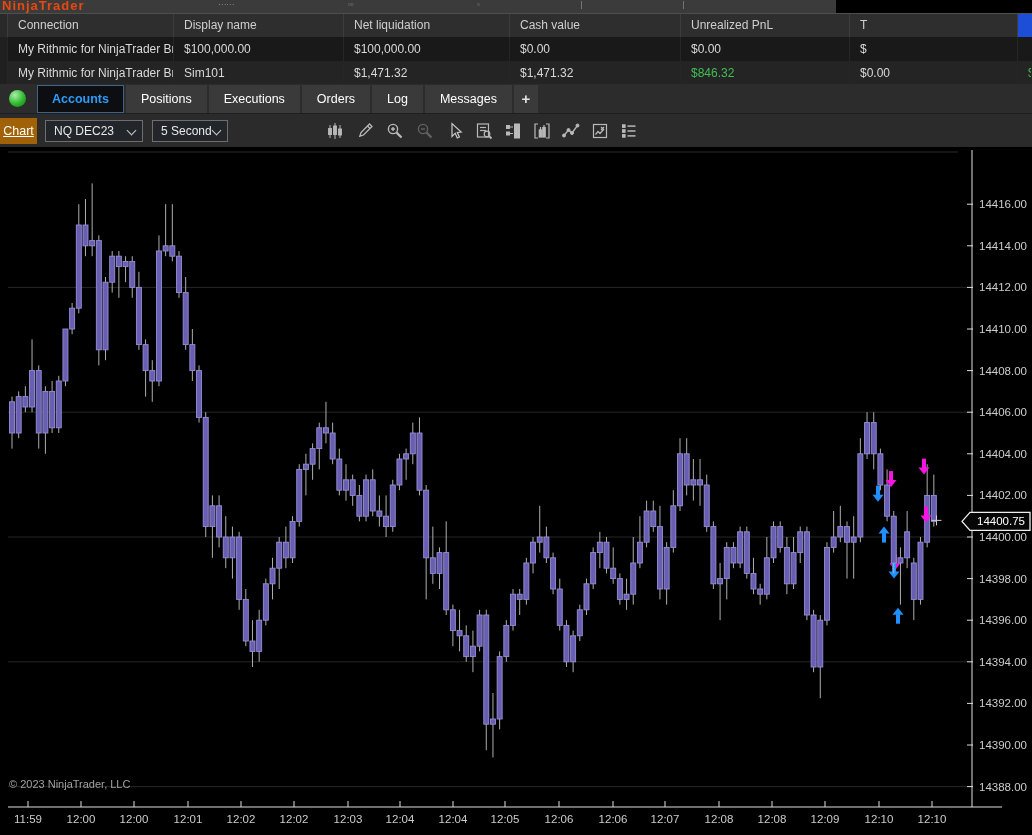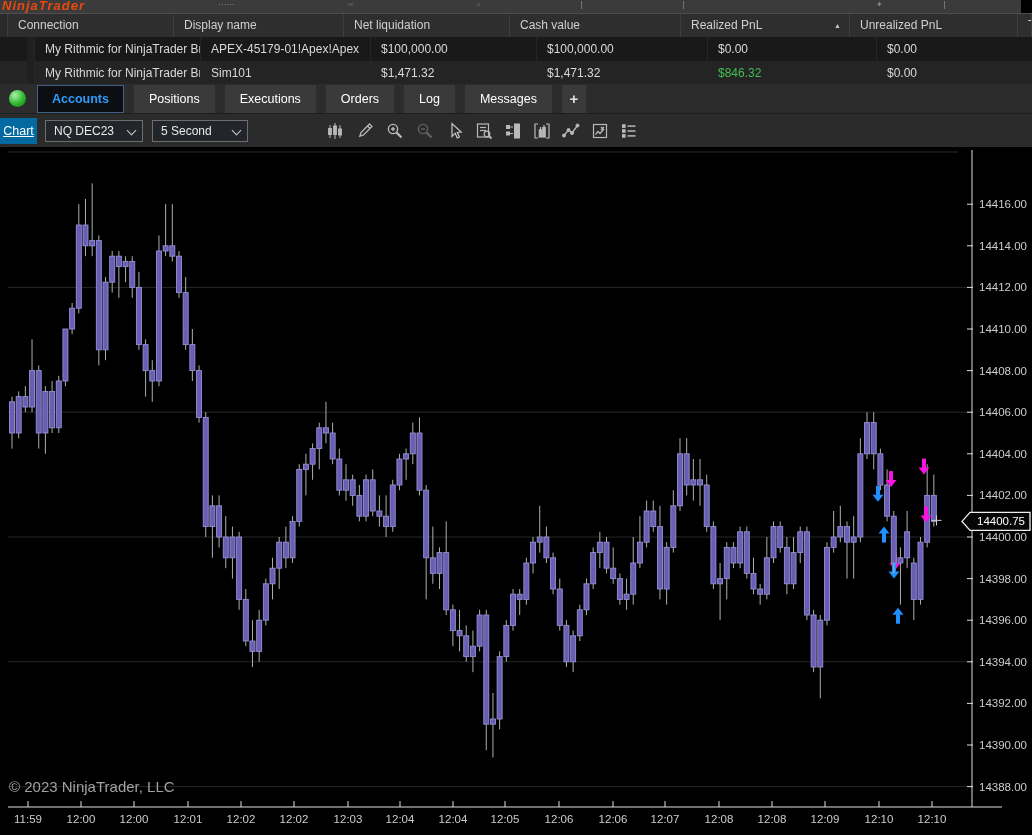--- a/index.html
+++ b/index.html
@@ -1,66 +1,66 @@
 <!DOCTYPE html>
 <html><head>
 <meta charset="utf-8">
 <style>
   html,body{margin:0;padding:0;background:#000;width:1032px;height:835px;overflow:hidden;
     font-family:"Liberation Sans","DejaVu Sans",sans-serif;-webkit-font-smoothing:antialiased;}
   #app{position:relative;width:1032px;height:835px;background:#000;}
 
   
-  #titlebar{position:absolute;left:0;top:0;width:1021px;height:13px;background:#3b3b3b;overflow:hidden;font-style:italic;}
+  #titlebar{position:absolute;left:0;top:0;width:836px;height:13px;background:#3b3b3b;overflow:hidden;}
   #titlebar .logo{position:absolute;left:2px;top:-2px;font-size:13px;font-weight:bold;color:#e8490f;letter-spacing:1px;}
   #titlebar .tbi{position:absolute;top:0px;font-size:8px;color:#9a9a9a;opacity:.85;}
 
   
   #accounts-table{position:absolute;left:0;top:13px;width:1032px;height:71px;background:#1d4ed8;border-top:1px solid #4e4e4e;box-sizing:border-box;}
   .tgrid{display:grid;grid-template-columns:8px 166px 170px 166px 171px 169px 168px minmax(14px,1fr);}
   .th{height:23px;line-height:23px;background:#2e2e2e;color:#cfcfcf;font-size:12px;padding-left:10px;
       border-right:1px solid #3d3d3d;box-sizing:border-box;white-space:nowrap;overflow:hidden;position:relative;}
   .th.gut{padding:0;background:#292929;}
   .th .sort{position:absolute;right:8px;top:0;font-size:7px;color:#c2c2c2;}
-  .trow{display:grid;grid-template-columns:8px 166px 170px 166px 171px 169px 168px minmax(14px,1fr);height:24px;padding-left:27px;}
+  .trow{display:grid;grid-template-columns:8px 166px 170px 166px 171px 169px 168px minmax(14px,1fr);height:24px;}
   .trow.r0{background:#191919;}
   .trow.r1{background:#242424;}
   .td{line-height:24px;color:#d9d9d9;font-size:12px;padding-left:10px;border-right:1px solid #262626;
       box-sizing:border-box;white-space:nowrap;overflow:hidden;}
   .td.gut{padding:0;background:#202020;}
   .td.green{color:#3fbe53;}
 
   
   #tabbar{position:absolute;left:0;top:84px;width:1032px;height:29px;background:#2c2c2c;}
   #status-dot{position:absolute;left:9px;top:6px;width:17px;height:17px;border-radius:50%;
       background:radial-gradient(circle at 35% 30%,#a8efa8,#2db92d 55%,#117a11);}
-  #tabs{position:absolute;left:37px;top:1px;height:28px;display:flex;gap:8px;}
+  #tabs{position:absolute;left:37px;top:1px;height:28px;display:flex;}
   .tab{height:26px;line-height:26px;padding:0 14px;margin-right:2px;background:#3a3a3a;color:#ffffff;
       font-size:12.5px;border:1px solid #3a3a3a;box-sizing:content-box;white-space:nowrap;}
   .tab.active{background:#0c0e11;color:#2f9bf7;font-weight:bold;border:1px solid #3f6286;}
   .tab.add{width:14px;text-align:center;padding:0 4px;color:#e0e0e0;font-size:15px;font-weight:bold;}
 
   
   #toolbar{position:absolute;left:0;top:113px;width:1032px;height:34px;background:#2b2b2b;border-top:1px solid #1e1e1e;box-sizing:border-box;}
   #chart-label{position:absolute;left:0;top:4px;width:37px;height:26px;line-height:26px;text-align:center;
-      background:#0369a1;color:#fff;font-size:12.5px;text-decoration:underline;}
+      background:#a16207;color:#fff;font-size:12.5px;text-decoration:underline;}
   .dropdown{position:absolute;top:6px;height:22px;background:#22262a;border:1px solid #6e6e6e;box-sizing:border-box;
       color:#e8e8e8;font-size:12px;line-height:20px;padding-left:8px;}
   #dd-instrument{left:45px;width:98px;}
-  #dd-interval{left:152px;width:96px;}
+  #dd-interval{left:152px;width:76px;}
   .chev{position:absolute;right:7px;top:6px;width:6px;height:6px;border-left:1.6px solid #c9c9c9;
       border-bottom:1.6px solid #c9c9c9;transform:rotate(-45deg);}
   .tool-btn{position:absolute;top:7px;width:20px;height:20px;}
   .tool-btn svg{display:block;}
   .tool-btn.disabled{opacity:.38;}
 
   
   #chart{position:absolute;left:0;top:147px;width:1032px;height:492px;background:#000;}
   #chart-svg{position:absolute;left:0;top:0;}
-  #copyright{position:absolute;left:9px;top:631px;font-size:15px;color:#a0a0a0;}
+  #copyright{position:absolute;left:9px;top:631px;font-size:11px;color:#a0a0a0;}
   text{font-family:"Liberation Sans","DejaVu Sans",sans-serif;}
 </style>
 </head>
 <body>
 
 <div id="app">
 
   <div id="titlebar">
     <span class="logo">NinjaTrader</span>
     <span class="tbi" style="left:218px">⋯⋯</span>
@@ -72,29 +72,27 @@
     <span class="tbi" style="left:941px">❘</span>
   </div>
 
   <div id="accounts-table">
     <div id="tbl-header" class="tgrid">
         <div class="th gut"></div>
         <div class="th">Connection</div>
         <div class="th">Display name</div>
         <div class="th">Net liquidation</div>
         <div class="th">Cash value</div>
-        <div class="th">Realized PnL<span class="sort">▲</span></div>
         <div class="th">Unrealized PnL</div>
         <div class="th">T</div>
       </div>
     <div id="tbl-rows">
         <div class="trow r0">
           <div class="td gut"></div>
           <div class="td">My Rithmic for NinjaTrader Br</div>
-          <div class="td">APEX-45179-01!Apex!Apex</div>
           <div class="td">$100,000.00</div>
           <div class="td">$100,000.00</div>
           <div class="td">$0.00</div>
           <div class="td">$0.00</div>
           <div class="td">$</div>
         </div>
         <div class="trow r1">
           <div class="td gut"></div>
           <div class="td">My Rithmic for NinjaTrader Br</div>
           <div class="td">Sim101</div>

